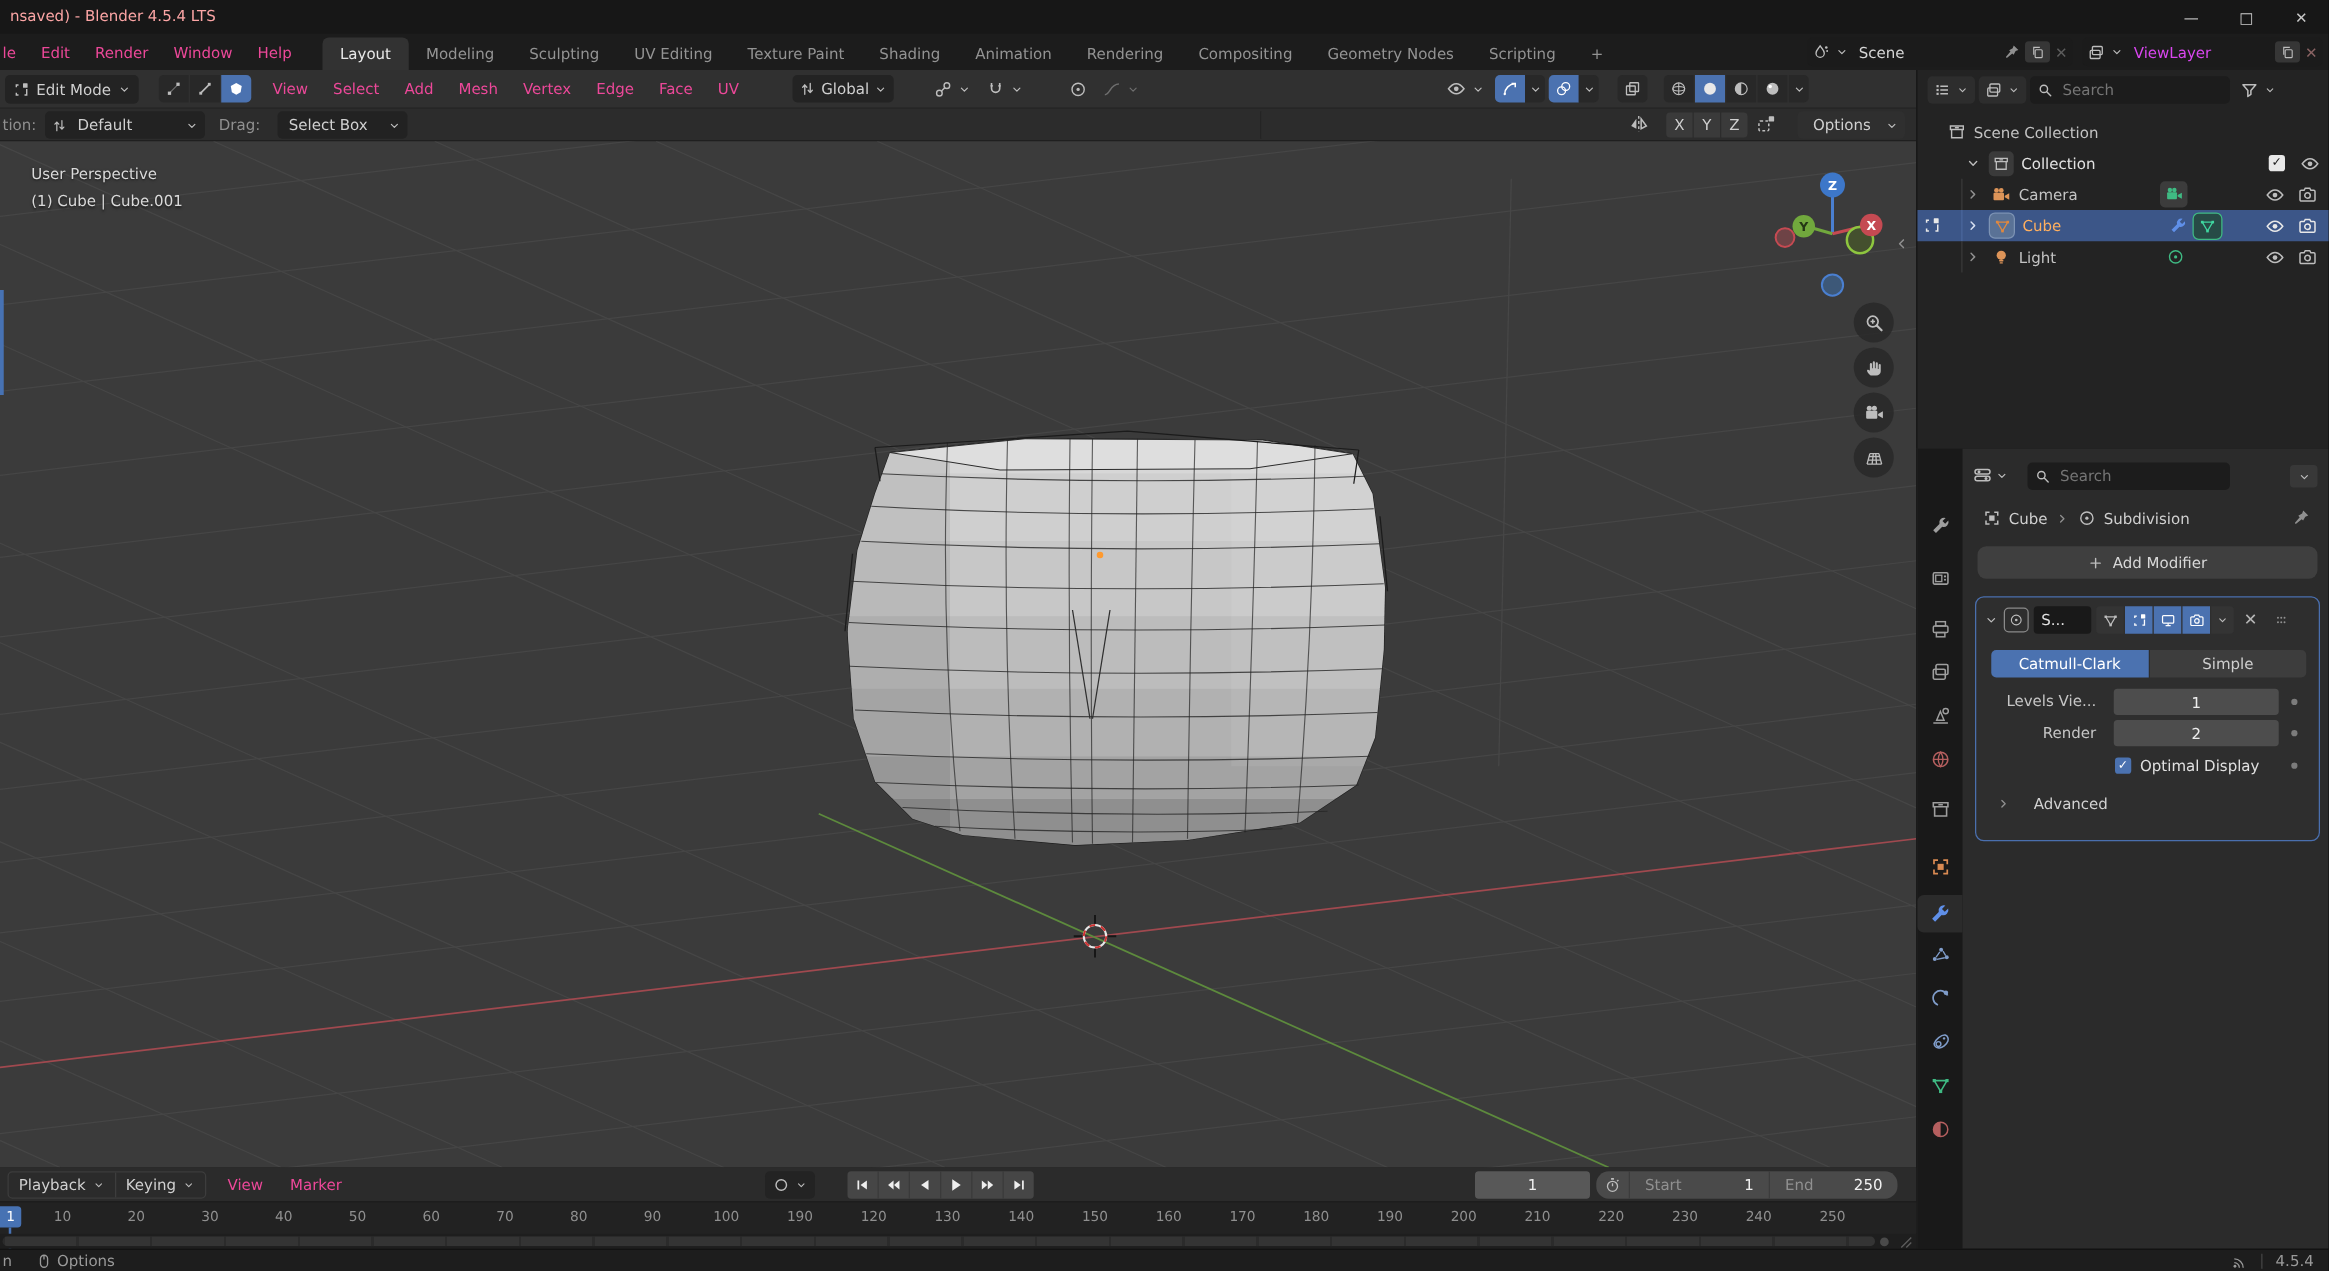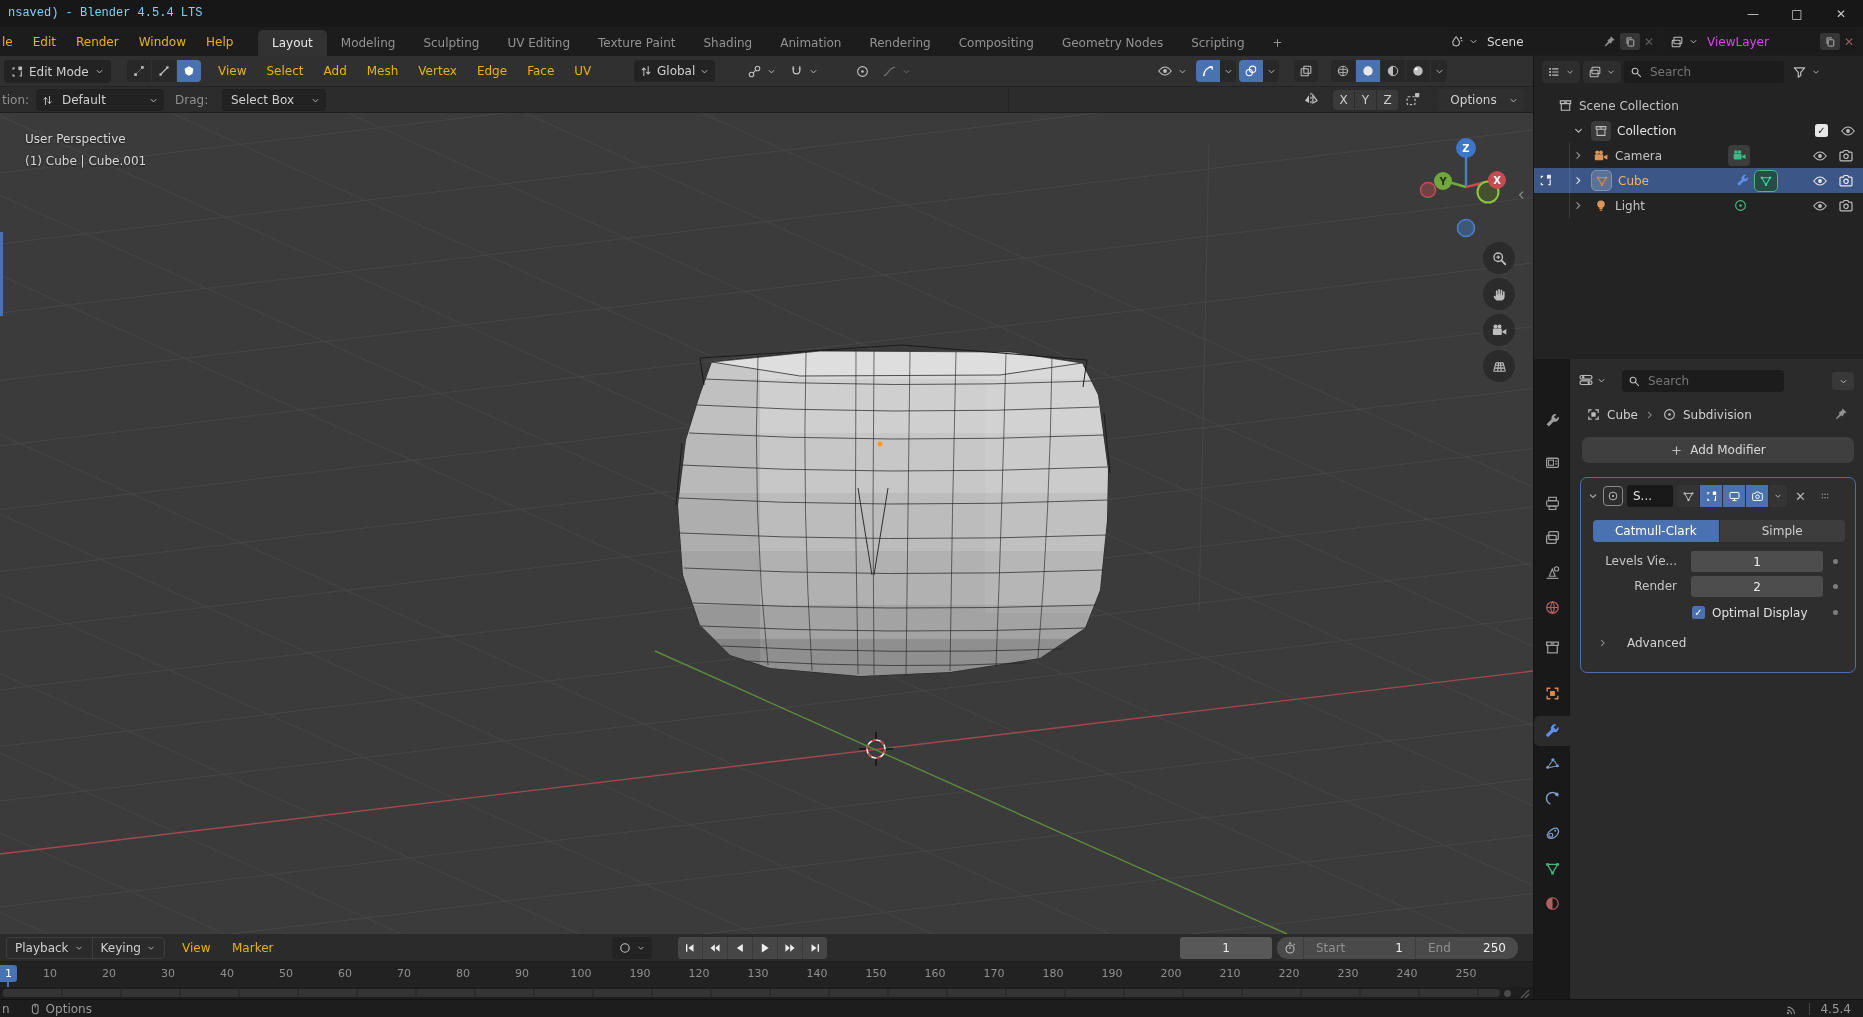--- a/index.html
+++ b/index.html
@@ -7,21 +7,21 @@
        font-family:"DejaVu Sans","Liberation Sans",sans-serif;font-size:12px;color:#d0d0d0;
        background:#1b1b1b;-webkit-font-smoothing:antialiased;}
   .abs{position:absolute;}
   .fx{display:flex;align-items:center;}
   .ic{display:inline-block;vertical-align:middle;color:#bdbdbd;flex:none;}
   .dim{color:#909090;}
   .pill{background:#252525;border-radius:4px;}
   
   #titlebar{left:0;top:0;width:1863px;height:27px;background:#171717;}
   #menubar{left:0;top:27px;width:1863px;height:29px;background:#1c1c1c;}
-  .menu-item{padding:0 10px;height:29px;display:flex;align-items:center;color:#eab308;}
+  .menu-item{padding:0 10px;height:29px;display:flex;align-items:center;color:#ec4899;}
   .ws-tab{padding:0 14px;height:26px;display:flex;align-items:center;color:#939393;border-radius:5px 5px 0 0;}
   .ws-tab.active{background:#323232;color:#e8e8e8;}
   #vpheader{left:0;top:56px;width:1533px;height:31px;background:#303030;border-bottom:1px solid #232323;box-sizing:border-box;}
   #toolrow{left:0;top:87px;width:1533px;height:26px;background:#2c2c2c;border-bottom:1px solid #1f1f1f;box-sizing:border-box;}
   .hbtn{height:22px;display:flex;align-items:center;gap:4px;padding:0 5px;border-radius:4px;}
   .togglebtn{width:24px;height:22px;display:flex;align-items:center;justify-content:center;background:#282828;}
   .togglebtn.on{background:#4b72b0;}
   
   #viewport{left:0;top:113px;width:1533px;height:821px;background:#3b3b3b;overflow:hidden;}
   .vp-label{color:#dadada;text-shadow:0 1px 2px rgba(0,0,0,.6);}
@@ -314,21 +314,21 @@
           <circle cx="6.4" cy="9.6" r="1.8" fill="none" stroke="currentColor" stroke-width="1.1"></circle>
           <circle cx="10.6" cy="5.4" r="0.9" fill="currentColor"></circle>
         </symbol>
 </symbol>
     </defs>
 </svg>
 
 <div id="app">
 
   <div class="abs fx" id="titlebar">
-    <span class="abs" style="left:8px;top:6px;color:#7dd3fc;font-family:Liberation Mono, monospace;">nsaved) - Blender 4.5.4 LTS</span>
+    <span class="abs" style="left:8px;top:6px;color:#fca5a5;">nsaved) - Blender 4.5.4 LTS</span>
     <div class="abs fx" style="right:0;top:0;">
       <div class="winbtn">—</div>
       <div class="winbtn">□</div>
       <div class="winbtn">✕</div>
     </div>
   </div>
 
   <div class="abs" id="menubar">
     <div class="abs fx" style="left:0;top:0;height:29px;">
       <span class="menu-item" style="padding-left:2px;">le</span>

